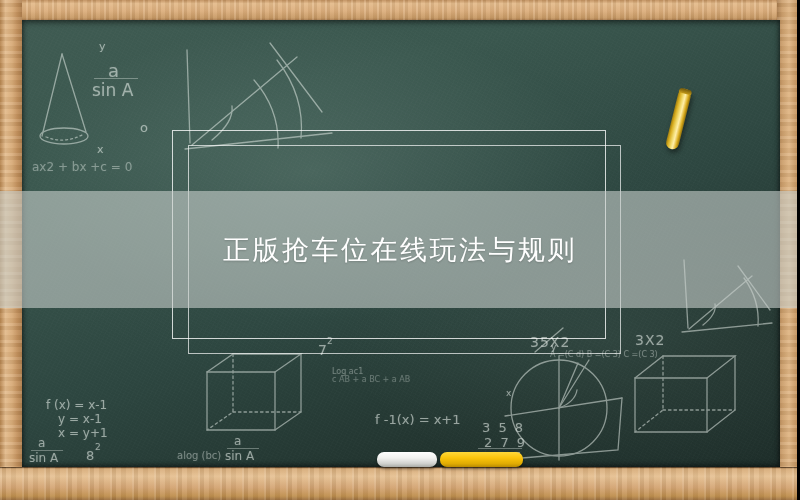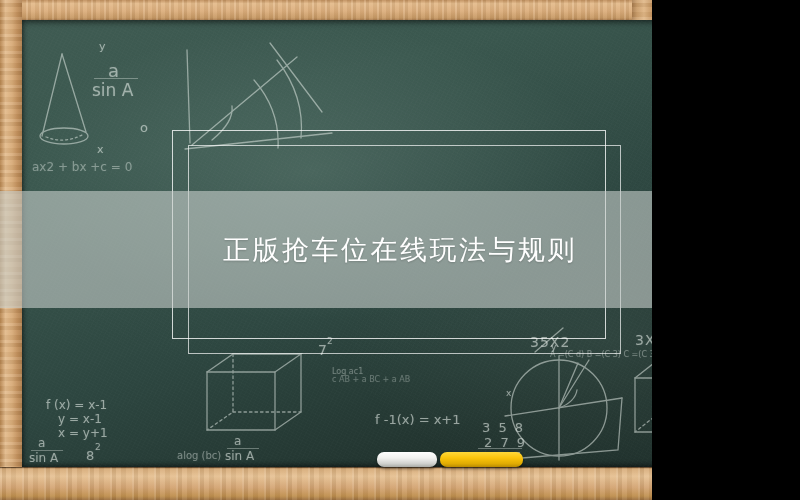--- a/index.html
+++ b/index.html
@@ -1,21 +1,21 @@
 <!DOCTYPE html>
 <html><head>
 <meta charset="utf-8">
 <style>
   html,body{margin:0;padding:0;}
   body{
     width:800px;height:500px;overflow:hidden;
     font-family:"Liberation Sans","DejaVu Sans",sans-serif;
     background:#000;
   }
-  #stage{position:relative;width:652px;height:500px;overflow:hidden;text-decoration:underline;}
+  #stage{position:relative;width:797px;height:500px;overflow:hidden;text-decoration:underline;}
 
   
   .frame{
     position:absolute;inset:0;
     background:
       repeating-linear-gradient(90deg,
         rgba(255,255,255,.10) 0px, rgba(255,255,255,.10) 1px,
         rgba(0,0,0,.05) 2px, rgba(0,0,0,.05) 4px,
         rgba(255,255,255,.05) 5px, rgba(255,255,255,.05) 7px,
         rgba(0,0,0,.03) 8px, rgba(0,0,0,.03) 11px),

